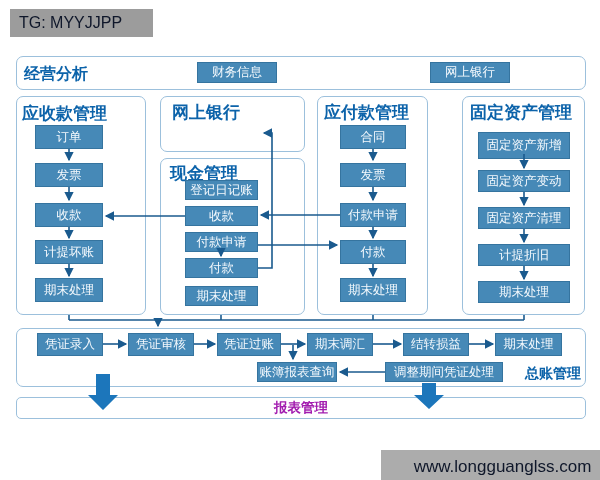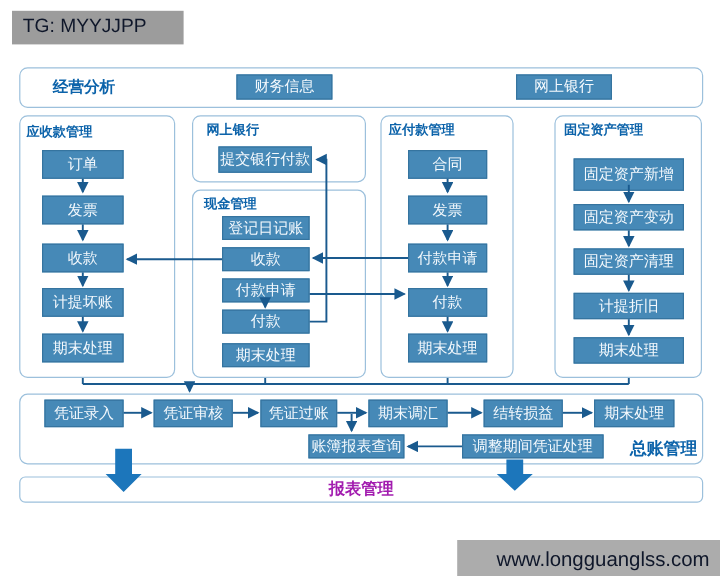--- a/index.html
+++ b/index.html
@@ -5,21 +5,21 @@
   html,body{margin:0;padding:0;background:#ffffff;}
   .stage{
     position:relative;width:600px;height:480px;overflow:hidden;background:#ffffff;
     font-family:"Liberation Sans","DejaVu Sans",sans-serif;
   }
   .container{
     position:absolute;border:1.6px solid #9cc0dc;border-radius:7px;background:#ffffff;
     box-sizing:border-box;
   }
   .col-title{
-    position:absolute;font-weight:bold;color:#0c63aa;font-size:11px;white-space:nowrap;
+    position:absolute;font-weight:bold;color:#0c63aa;font-size:17px;white-space:nowrap;
   }
   .fbox{
     position:absolute;background:#4689b7;border:1px solid #35749f;color:#f4f9fd;
     font-size:12.5px;display:flex;align-items:center;justify-content:center;
     white-space:nowrap;box-sizing:border-box;
   }
   .top-btn{
     position:absolute;background:#4689b7;border:1px solid #35749f;color:#f4f9fd;
     font-size:12.5px;display:flex;align-items:center;justify-content:center;
     white-space:nowrap;box-sizing:border-box;
@@ -37,35 +37,34 @@
   .gray-bar.tag{left:10px;top:9px;width:143px;height:28px;font-size:16px;padding-left:9px;}
   .gray-bar.site{left:357px;top:450px;width:243px;height:34px;font-size:17px;justify-content:center;background:#acacac;margin-left:24px;}
   .overlay{position:absolute;left:0;top:0;pointer-events:none;}
 </style>
 </head>
 <body>
 
 <div class="stage">
 
   <div class="container" style="left:16px;top:56px;width:570px;height:34px;"></div>
-  <div class="col-title" style="left:44px;top:64px;font-size:13px;">经营分析</div>
+  <div class="col-title" style="left:24px;top:64px;font-size:16px;">经营分析</div>
   <div class="top-btn" style="left:197px;top:62px;width:80px;height:21px;">财务信息</div>
   <div class="top-btn" style="left:430px;top:62px;width:80px;height:21px;">网上银行</div>
 
   <div class="container" style="left:16px;top:96px;width:130px;height:219px;"></div>
   <div class="col-title" style="left:22px;top:102px;">应收款管理</div>
   <div class="fbox" style="left:35px;top:125px;width:68px;height:24px;">订单</div>
   <div class="fbox" style="left:35px;top:163px;width:68px;height:24px;">发票</div>
   <div class="fbox" style="left:35px;top:203px;width:68px;height:24px;">收款</div>
   <div class="fbox" style="left:35px;top:240px;width:68px;height:24px;">计提坏账</div>
   <div class="fbox" style="left:35px;top:278px;width:68px;height:24px;">期末处理</div>
 
   <div class="container" style="left:160px;top:96px;width:145px;height:56px;"></div>
   <div class="col-title" style="left:172px;top:101px;">网上银行</div>
-  <div class="fbox" style="left:182px;top:122px;width:78px;height:22px;">提交银行付款</div>
 
   <div class="container" style="left:160px;top:158px;width:145px;height:157px;"></div>
   <div class="col-title" style="left:170px;top:162px;">现金管理</div>
   <div class="fbox" style="left:185px;top:180px;width:73px;height:20px;">登记日记账</div>
   <div class="fbox" style="left:185px;top:206px;width:73px;height:20px;">收款</div>
   <div class="fbox" style="left:185px;top:232px;width:73px;height:20px;">付款申请</div>
   <div class="fbox" style="left:185px;top:258px;width:73px;height:20px;">付款</div>
   <div class="fbox" style="left:185px;top:286px;width:73px;height:20px;">期末处理</div>
 
   <div class="container" style="left:317px;top:96px;width:111px;height:219px;"></div>

